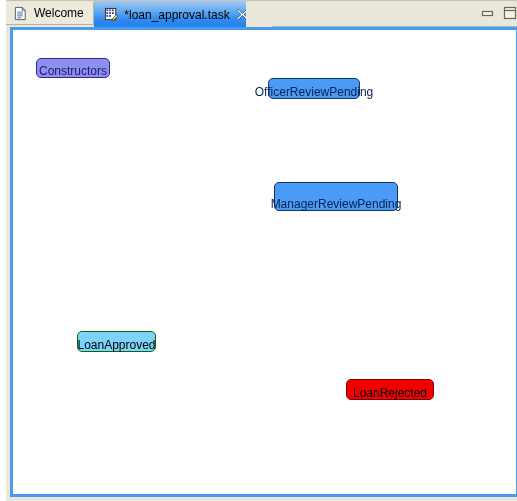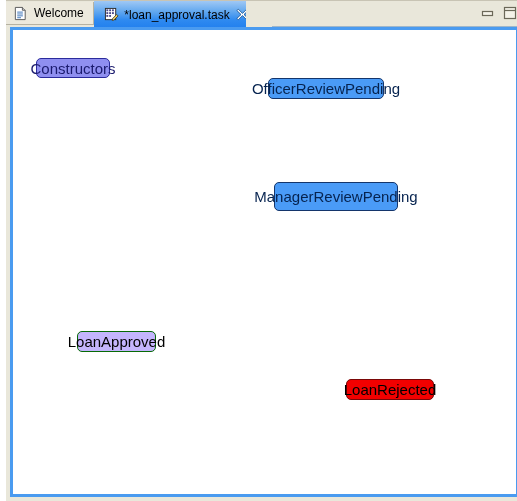--- a/index.html
+++ b/index.html
@@ -140,23 +140,23 @@
     overflow: hidden;
   }
 
   
   .node {
     position: absolute;
     box-sizing: border-box;
     border-radius: 5px;
     border: 1px solid #111111;
     display: flex;
-    align-items: center;
+    align-items: flex-end;
     justify-content: center;
-    font-size: 15px;
+    font-size: 12px;
     line-height: 1;
     white-space: nowrap;
     padding: 0 5px;
     cursor: pointer;
     user-select: none;
   }
   .node-constructors {
     border-color: #2b2b9c;
     color: #1b1b6e;
   }
@@ -229,27 +229,27 @@
 
     <svg class="tab-active-curve" viewBox="0 0 26 27" preserveAspectRatio="none">
       <path d="M0,0 L0,27 L26,27 L26,24 C14,24 12,12 6,0 Z" fill="#e9e7da"></path>
     </svg>
   </div>
 
   <div class="canvas" style="background: rgb(255, 255, 255); border-color: rgb(74, 155, 240);">
     <div class="node node-constructors" style="left: 23px; top: 28px; width: 74px; height: 20px; background: rgb(143, 143, 240); border-color: rgb(43, 43, 156); color: rgb(27, 27, 110);">
       <span>Constructors</span>
     </div>
-    <div class="node node-state" style="left: 255px; top: 48px; width: 116px; height: 21px; background: rgb(74, 155, 247); border-color: rgb(20, 53, 107); color: rgb(6, 35, 79);">
+    <div class="node node-state" style="left: 255px; top: 48px; width: 92px; height: 21px; background: rgb(74, 155, 247); border-color: rgb(20, 53, 107); color: rgb(6, 35, 79);">
       <span>OfficerReviewPending</span>
     </div>
     <div class="node node-state" style="left: 261px; top: 152px; width: 124px; height: 29px; background: rgb(74, 155, 247); border-color: rgb(20, 53, 107); color: rgb(6, 35, 79);">
       <span>ManagerReviewPending</span>
     </div>
-    <div class="node node-approved" style="left: 64px; top: 301px; width: 79px; height: 21px; background: #c4b5fd; border-color: rgb(6, 106, 6); color: rgb(0, 0, 0);">
+    <div class="node node-approved" style="left: 64px; top: 301px; width: 79px; height: 21px; background: #7dd3fc; border-color: rgb(6, 106, 6); color: rgb(0, 0, 0);">
       <span>LoanApproved</span>
     </div>
     <div class="node node-rejected" style="left: 333px; top: 349px; width: 88px; height: 21px; background: rgb(242, 0, 0); border-color: rgb(122, 7, 7); color: rgb(0, 0, 0);">
       <span>LoanRejected</span>
     </div>
   </div>
 
 </div>
 
 </body></html>

